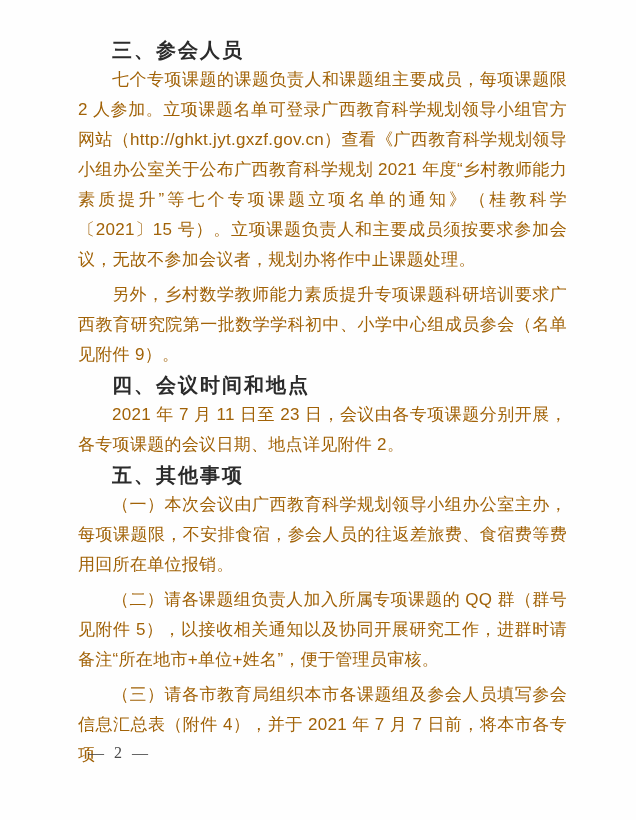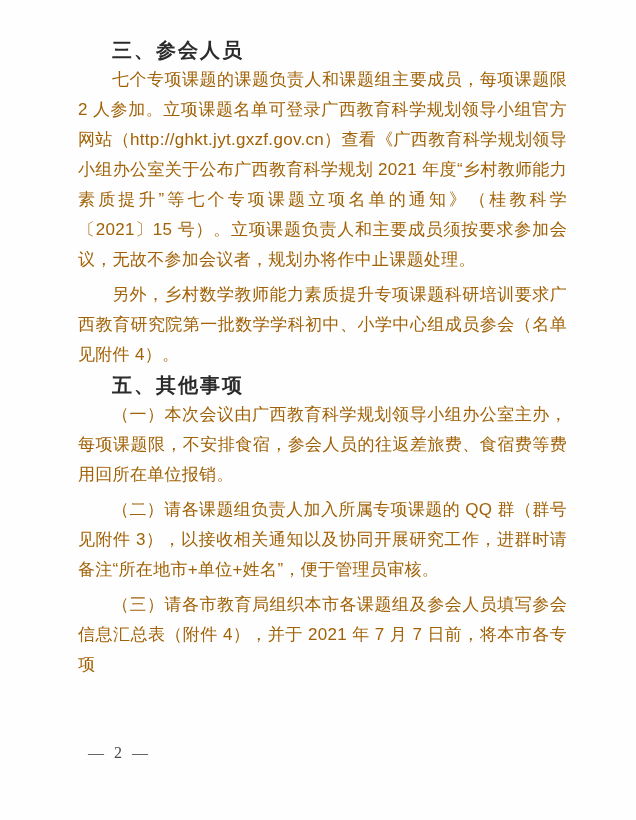--- a/index.html
+++ b/index.html
@@ -63,20 +63,22 @@
   }
 </style>
 </head>
 <body>
 
 <div class="page">
   <div class="doc-body" id="doc-body">
 
   <p class="heading">三、参会人员</p>
       <p class="para">七个专项课题的课题负责人和课题组主要成员，每项课题限 2 人参加。立项课题名单可登录广西教育科学规划领导小组官方网站（http://ghkt.jyt.gxzf.gov.cn）查看《广西教育科学规划领导小组办公室关于公布广西教育科学规划 2021 年度“乡村教师能力素质提升”等七个专项课题立项名单的通知》（桂教科学〔2021〕15 号）。立项课题负责人和主要成员须按要求参加会议，无故不参加会议者，规划办将作中止课题处理。</p>
-      <p class="para">另外，乡村数学教师能力素质提升专项课题科研培训要求广西教育研究院第一批数学学科初中、小学中心组成员参会（名单见附件 4）。</p>
+      <p class="para">另外，乡村数学教师能力素质提升专项课题科研培训要求广西教育研究院第一批数学学科初中、小学中心组成员参会（名单见附件 9）。</p>
+      <p class="heading">四、会议时间和地点</p>
+      <p class="para">2021 年 7 月 11 日至 23 日，会议由各专项课题分别开展，各专项课题的会议日期、地点详见附件 2。</p>
       <p class="heading">五、其他事项</p>
       <p class="para">（一）本次会议由广西教育科学规划领导小组办公室主办，每项课题限，不安排食宿，参会人员的往返差旅费、食宿费等费用回所在单位报销。</p>
-      <p class="para">（二）请各课题组负责人加入所属专项课题的 QQ 群（群号见附件 3），以接收相关通知以及协同开展研究工作，进群时请备注“所在地市+单位+姓名”，便于管理员审核。</p>
+      <p class="para">（二）请各课题组负责人加入所属专项课题的 QQ 群（群号见附件 5），以接收相关通知以及协同开展研究工作，进群时请备注“所在地市+单位+姓名”，便于管理员审核。</p>
       <p class="para">（三）请各市教育局组织本市各课题组及参会人员填写参会信息汇总表（附件 4），并于 2021 年 7 月 7 日前，将本市各专项</p>
     </div>
   <div class="page-footer">— 2 —</div>
 </div>
 
 </body></html>

